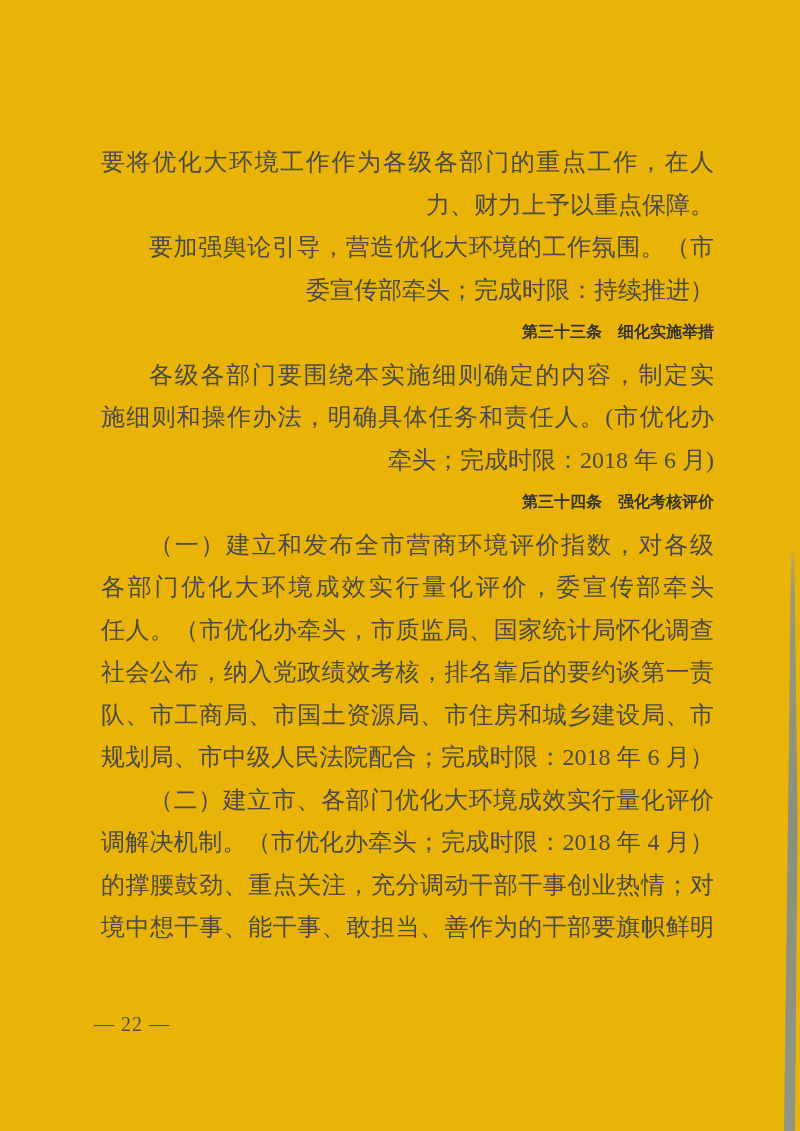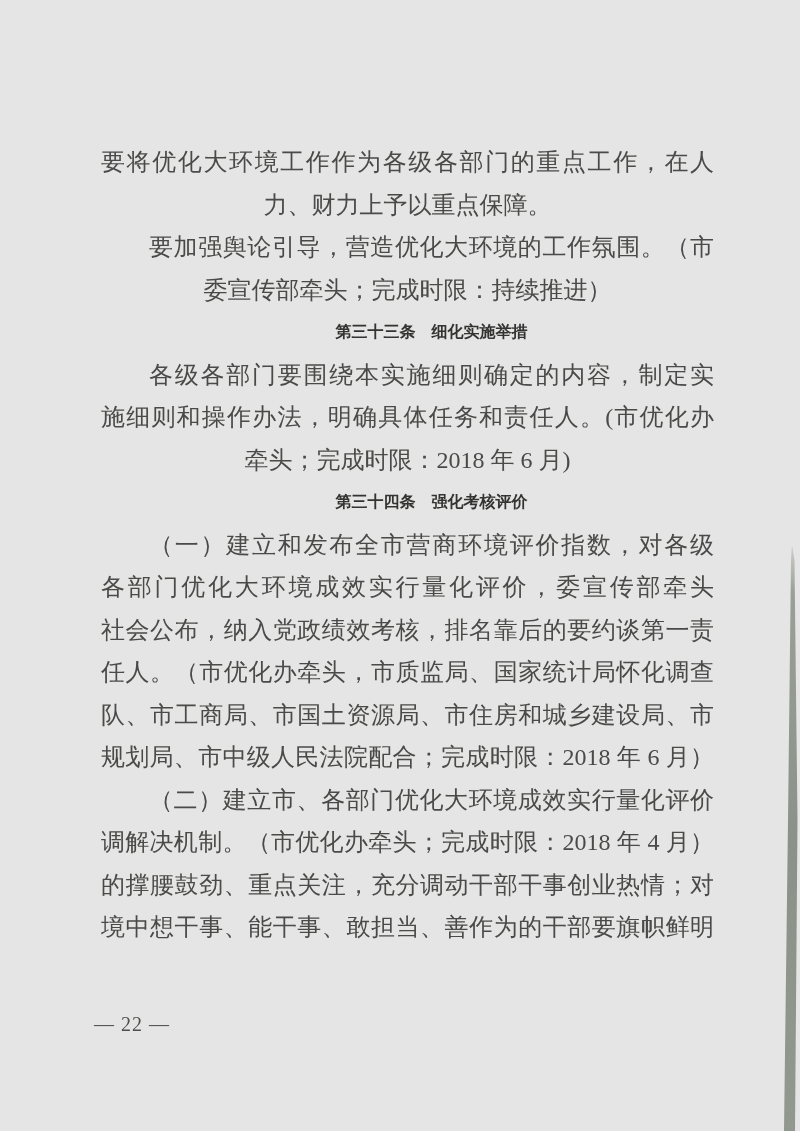--- a/index.html
+++ b/index.html
@@ -10,35 +10,35 @@
     width: 800px;
     height: 1131px;
     position: relative;
     background: #fdfdfc;
     overflow: hidden;
     font-family: "Liberation Serif", serif;
   }
   .sheet {
     position: absolute;
     inset: 0;
-    background: #e5e5e5;
+    background: #eab308;
   }
   
   .textblock {
     position: absolute;
     left: 101px;
     top: 141px;
     width: 613px;
     color: #4a4a48;
     font-size: 24px;
   }
   .ln {
     height: 42.5px;
     line-height: 42.5px;
-    text-align: center;
+    text-align: right;
     letter-spacing: 0;
   }
   
   .j {
     text-align: justify;
     text-align-last: justify;
     text-justify: inter-character;
   }
   
   .ind {
@@ -83,22 +83,22 @@
     <div class="ln">力、财力上予以重点保障。</div>
     <div class="ln j ind">要加强舆论引导，营造优化大环境的工作氛围。（市</div>
     <div class="ln">委宣传部牵头；完成时限：持续推进）</div>
     <div class="ln hd ind">第三十三条　细化实施举措</div>
     <div class="ln j ind">各级各部门要围绕本实施细则确定的内容，制定实</div>
     <div class="ln j">施细则和操作办法，明确具体任务和责任人。(市优化办</div>
     <div class="ln">牵头；完成时限：2018 年 6 月)</div>
     <div class="ln hd ind">第三十四条　强化考核评价</div>
     <div class="ln j ind">（一）建立和发布全市营商环境评价指数，对各级</div>
     <div class="ln j">各部门优化大环境成效实行量化评价，委宣传部牵头</div>
+    <div class="ln j">任人。（市优化办牵头，市质监局、国家统计局怀化调查</div>
     <div class="ln j">社会公布，纳入党政绩效考核，排名靠后的要约谈第一责</div>
-    <div class="ln j">任人。（市优化办牵头，市质监局、国家统计局怀化调查</div>
     <div class="ln j">队、市工商局、市国土资源局、市住房和城乡建设局、市</div>
     <div class="ln j">规划局、市中级人民法院配合；完成时限：2018 年 6 月）</div>
     <div class="ln j ind">（二）建立市、各部门优化大环境成效实行量化评价</div>
     <div class="ln j">调解决机制。（市优化办牵头；完成时限：2018 年 4 月）</div>
     <div class="ln j">的撑腰鼓劲、重点关注，充分调动干部干事创业热情；对</div>
     <div class="ln j">境中想干事、能干事、敢担当、善作为的干部要旗帜鲜明</div>
   </div>
 
   <div class="pageno">— 22 —</div>
 

